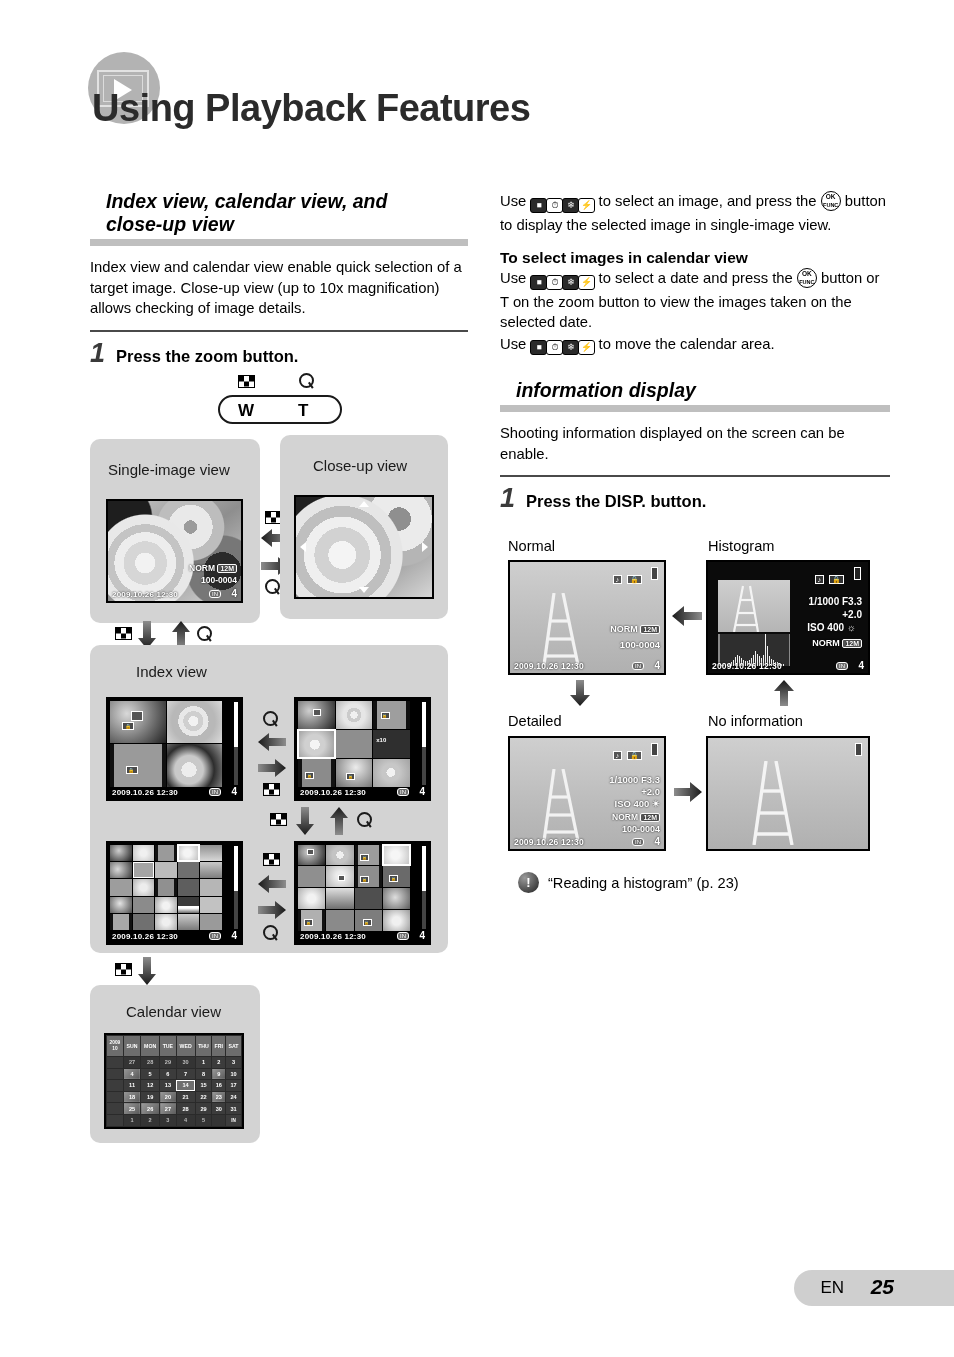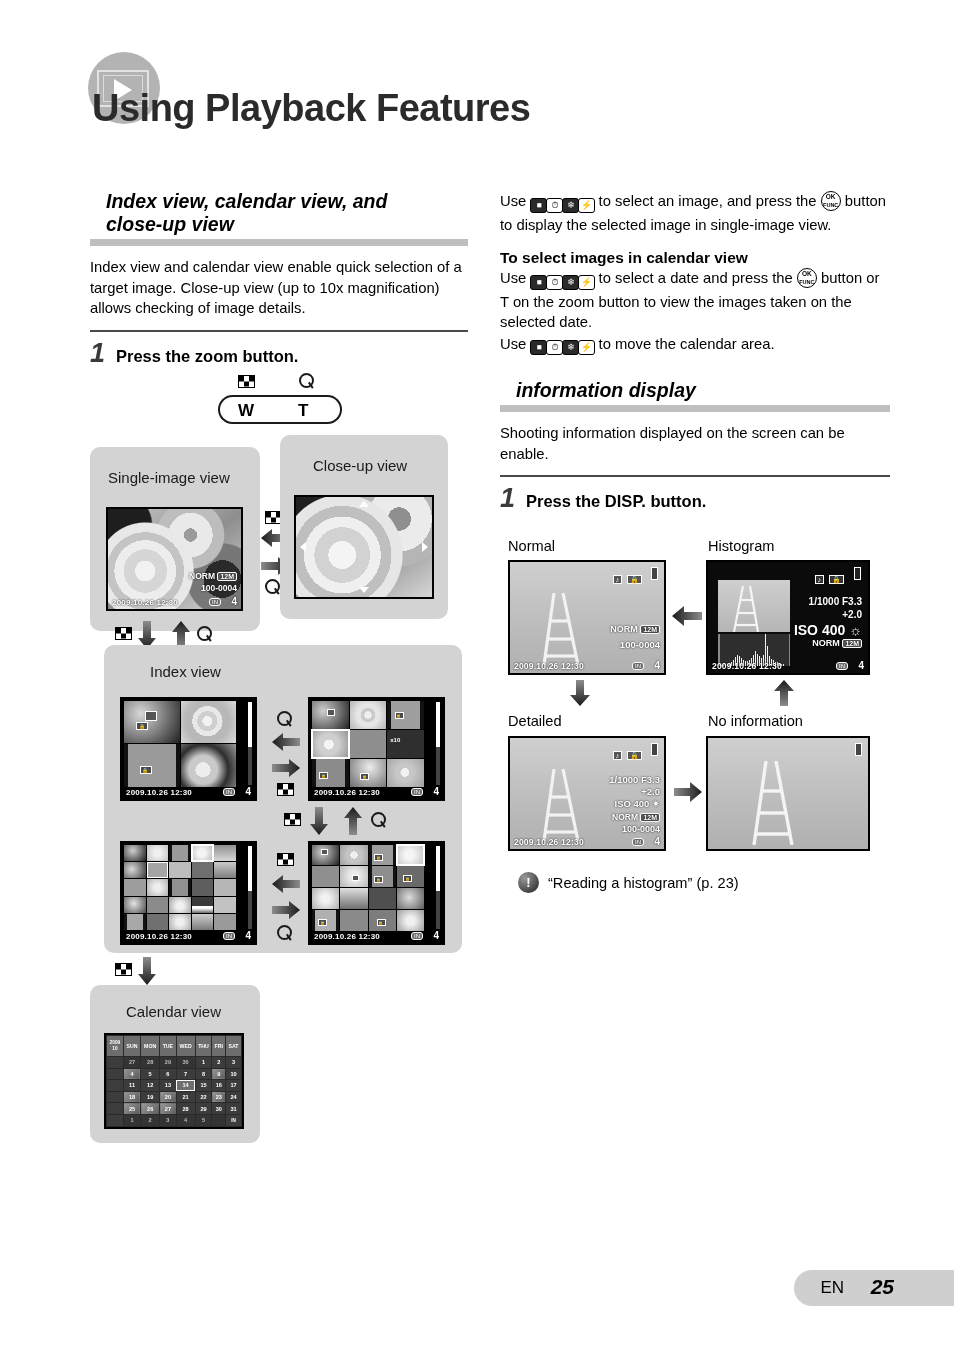--- a/index.html
+++ b/index.html
@@ -223,21 +223,21 @@
       <span class="ico-index" style="position:absolute;left:148px;top:2px;"></span>
       <span class="ico-mag" style="position:absolute;left:208px;top:0px;"></span>
       <div class="zoombtn">
         <span class="w">W</span>
         <span class="t">T</span>
       </div>
     </div>
 
     <div style="position:relative;width:378px;height:740px;margin-top:-4px;">
 
-      <div class="panel" style="left:0px;top:18px;width:170px;height:184px;">
+      <div class="panel" style="left:0px;top:10px;width:170px;height:184px;">
         <div class="panel-title" style="left:18px;top:22px;">Single-image view</div>
         <div class="lcd" style="left:16px;top:60px;width:137px;height:104px;">
           <div class="flowers" style="background:
                  radial-gradient(circle at 28% 62%, #f2f2f2 0 9%, #d6d6d6 9% 19%, #ededed 19% 27%, #c4c4c4 27% 34%, #e8e8e8 34% 42%, transparent 43%),
                  radial-gradient(circle at 62% 26%, #9b9b9b 0 6%, #e9e9e9 6% 20%, #bdbdbd 20% 30%, transparent 31%),
                  radial-gradient(circle at 86% 70%, #2a2a2a 0 14%, #777 14% 26%, transparent 27%),
                  radial-gradient(circle at 8% 16%, #1e1e1e 0 22%, transparent 23%),
                  linear-gradient(145deg,#c9c9c9,#8e8e8e 50%,#d9d9d9);"></div>
           <div class="osd osd-right" style="top:62px;">
             <span>NORM</span>
@@ -311,21 +311,21 @@
               <linearGradient id="gU" x1="0" y1="1" x2="0" y2="0">
                 <stop offset="0" stop-color="#8d8d8d"></stop>
                 <stop offset="1" stop-color="#1a1a1a"></stop>
               </linearGradient>
             </defs>
             <path d="M9 0 L0 11 L5 11 L5 28 L13 28 L13 11 L18 11 Z" fill="url(#gU)"></path>
           </svg>
       </div>
       <span class="ico-mag" style="position:absolute;left:106px;top:197px;"></span>
 
-      <div class="panel" style="left:0px;top:216px;width:358px;height:308px;margin-left:14px;">
+      <div class="panel" style="left:0px;top:216px;width:358px;height:308px;">
         <div class="panel-title" style="left:46px;top:18px;">Index view</div>
 
         <div class="lcd" style="left:16px;top:52px;width:137px;height:104px;">
           <div class="thumbgrid" style="left:2px;top:2px;width:112px;height:86px;grid-template-columns:1fr 1fr;grid-template-rows:1fr 1fr;">
             <div class="thumb" style="background:radial-gradient(circle at 30% 30%,#d9d9d9,#1f1f1f);">
               <div style="position:absolute;left:38%;top:24%;width:12px;height:10px;border:1.4px solid #fff;background:#555;"></div>
               <div style="position:absolute;left:22%;top:50%;border:1.2px solid #fff;background:#4a4a4a;color:#fff;font-size:5px;padding:0 2px;">🔒</div>
             </div>
             <div class="thumb" style="background:radial-gradient(circle at 48% 48%,#f2f2f2 0 14%,#cfcfcf 14% 28%,#e8e8e8 28% 42%,#b8b8b8 42% 60%,#dcdcdc);"></div>
             <div class="thumb" style="background:linear-gradient(90deg,#111 0 8%,#9a9a9a 8% 92%,#111 92%);">
@@ -744,21 +744,21 @@
         <div style="position:absolute;right:24px;top:6px;">
           <span style="border:1px solid #fff;background:#333;color:#fff;font-size:7px;padding:0 2px;">🔒</span>
         </div>
         <div style="position:absolute;right:7px;top:5px;width:7px;height:13px;border:1.3px solid #fff;background:#222;"></div>
 
         <div class="osd" style="right:6px;top:34px;font-size:10px;">
           <span>1/1000</span>
           <span>F3.3</span>
         </div>
         <div class="osd" style="right:6px;top:47px;font-size:10px;">+2.0</div>
-        <div class="osd" style="right:6px;top:60px;font-size:14px;">
+        <div class="osd" style="right:12px;top:60px;font-size:10px;">
           <span>ISO 400</span>
           <span>☼</span>
         </div>
         <div class="osd" style="right:6px;top:76px;font-size:9px;">
           <span>NORM</span>
           <span class="badge-box">12M</span>
         </div>
         <div class="osd osd-dt" style="font-size:8.5px;">
           <span>2009.10.26</span>
           <span>12:30</span>

